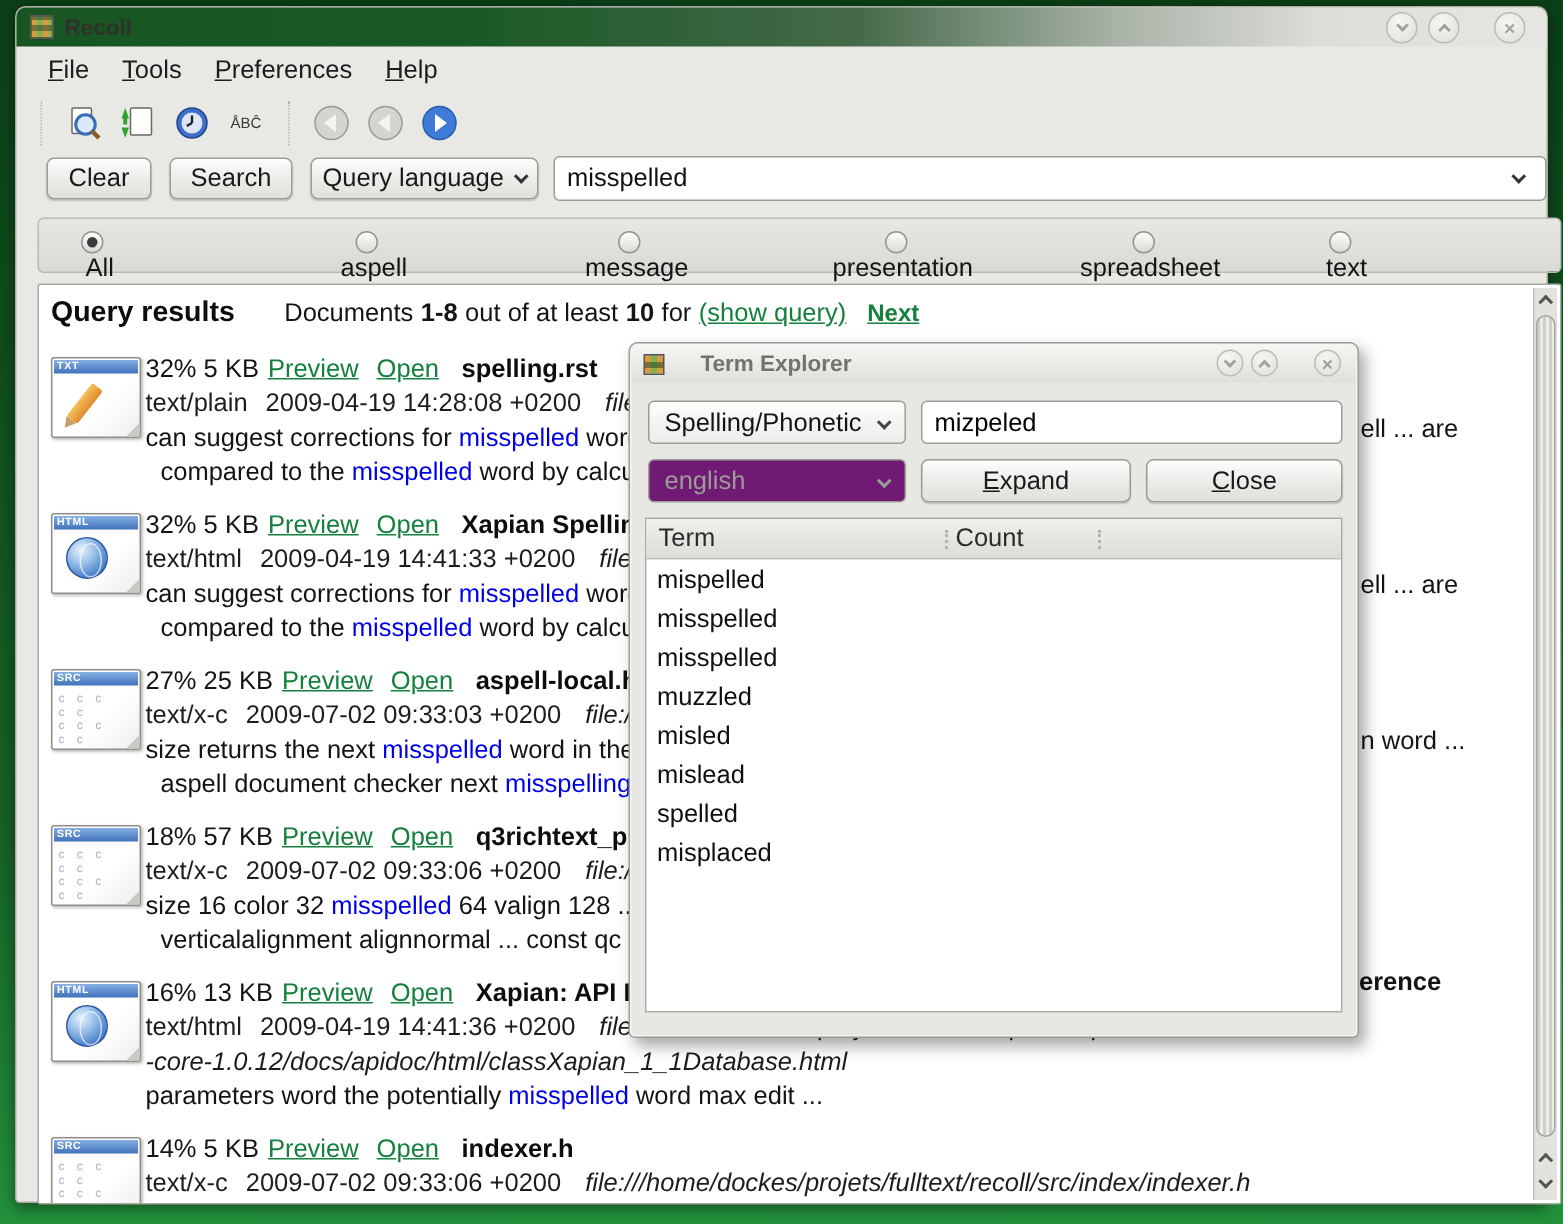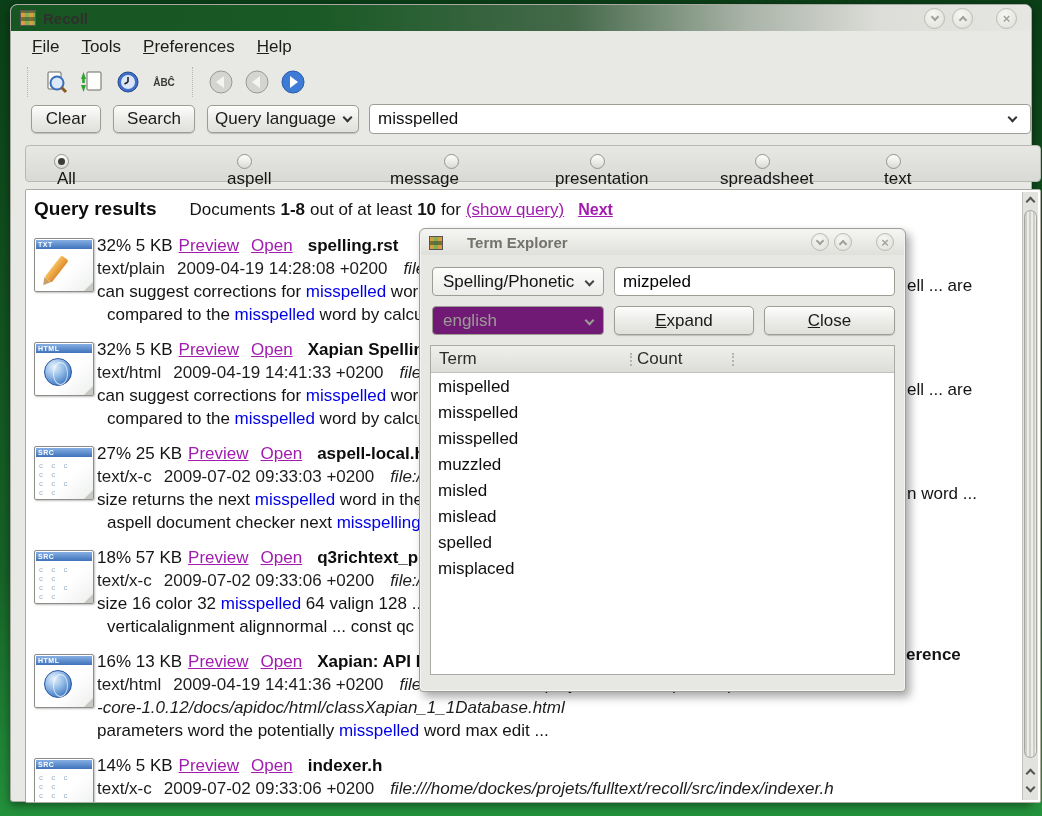--- a/index.html
+++ b/index.html
@@ -39,21 +39,21 @@
   .cbtn .chv.up { transform:rotate(-135deg); margin-top:3px; }
   .cbtn .x { font-size:13px; line-height:1; font-weight:bold; }
   
   #menubar { position:absolute; left:0; top:28px; width:100%; height:28px; display:flex; align-items:center; padding-left:10px; }
   .menu-item { font-size:17px; color:#1c1c1c; padding:2px 11px; }
   .mn { text-decoration:underline; }
   
   #toolbar { position:absolute; left:0; top:58px; height:38px; display:flex; align-items:center; padding-left:16px; }
   .tgroup { display:flex; align-items:center; border-left:1px dotted #b6b6b0; padding:0 10px; height:30px; }
   .tico { width:28px; height:26px; margin:0 4px; display:flex; align-items:center; justify-content:center; }
-  .abc { font-size:10px; font-weight:bold; color:#3a3a3a; letter-spacing:0px;text-align:center; }
+  .abc { font-size:10px; font-weight:normal; color:#3a3a3a; letter-spacing:0px;text-align:center; }
   
   .btn {
     font-size:17px; color:#1a1a1a; text-align:center;
     background:linear-gradient(180deg,#fdfdfc,#e9e9e6 60%,#e0e0dc);
     border:1px solid #9d9d96; border-radius:5px;
     box-shadow:0 1px 1px rgba(0,0,0,.18), inset 0 1px 0 #fff;
     display:flex; align-items:center; justify-content:center;
   }
   #btn-clear  { position:absolute; left:20px;  top:100px; width:70px;  height:28px; }
   #btn-search { position:absolute; left:102px; top:100px; width:82px;  height:28px; }
@@ -81,21 +81,21 @@
   .filter span.lbl { font-size:17px; margin-left:9px; color:#141414; }
   
   #results-panel {
     position:absolute; left:14px; top:184px; width:1016px; height:614px;
     background:#fff; border:1px solid #aaaaa4; border-radius:2px; overflow:hidden;
   }
   #results-header { position:absolute; left:8px; top:8px; display:flex; align-items:baseline; white-space:nowrap; }
   #results-header h1 { font-size:19px; font-weight:bold; color:#0d0d0d; margin-right:33px; }
   #results-header .hpart { font-size:17px; margin-right:5px; }
   #results-header .b { font-weight:bold; }
-  a.lnk { color:#a21caf; text-decoration:underline; }
+  a.lnk { color:#15803d; text-decoration:underline; }
   #results-header .next { font-weight:bold; margin-left:9px; }
   .result { position:absolute; left:0; width:1000px; }
   .doc-icon { position:absolute; left:8px; top:2px; width:60px; height:54px;
     background:linear-gradient(135deg,#ffffff 60%,#edeeee); border:1px solid #8e8e88; border-radius:2px;
     box-shadow:1px 1px 2px rgba(0,0,0,.25); overflow:hidden; }
   .doc-band { position:absolute; left:1px; top:1px; right:1px; height:9px;
     background:linear-gradient(180deg,#86b0e4,#3e72ba); color:#fff; font-size:7px; font-weight:bold;
     line-height:9px; padding-left:2px; letter-spacing:.5px; }
   .doc-fold { position:absolute; right:-1px; bottom:-1px; width:0; height:0;
     border-left:11px solid #c9c9c4; border-bottom:11px solid transparent;
@@ -259,21 +259,21 @@
 
   <div id="filterbar">
       <div class="filter" style="left: 22px;">
         <span class="radio sel"></span>
         <span class="lbl">All</span>
       </div>
       <div class="filter" style="left: 192px;">
         <span class="radio"></span>
         <span class="lbl">aspell</span>
       </div>
-      <div class="filter" style="left: 355px; align-items: flex-end;">
+      <div class="filter" style="left: 355px;">
         <span class="radio"></span>
         <span class="lbl">message</span>
       </div>
       <div class="filter" style="left: 520px;">
         <span class="radio"></span>
         <span class="lbl">presentation</span>
       </div>
       <div class="filter" style="left: 685px;">
         <span class="radio"></span>
         <span class="lbl">spreadsheet</span>

